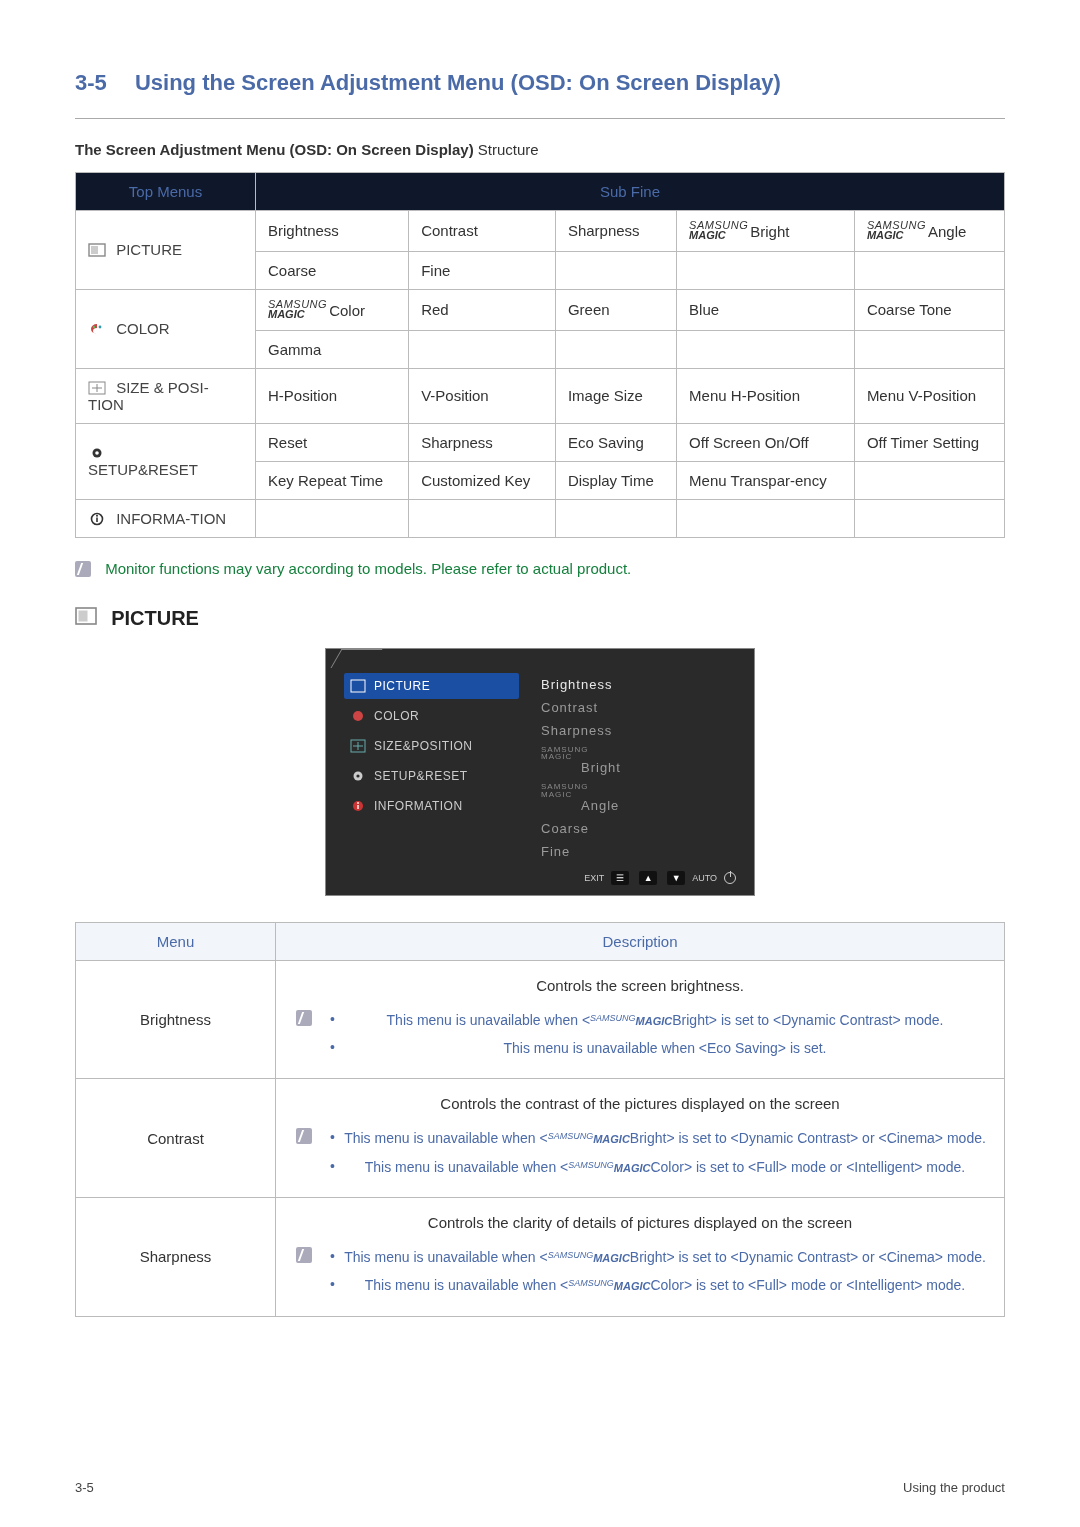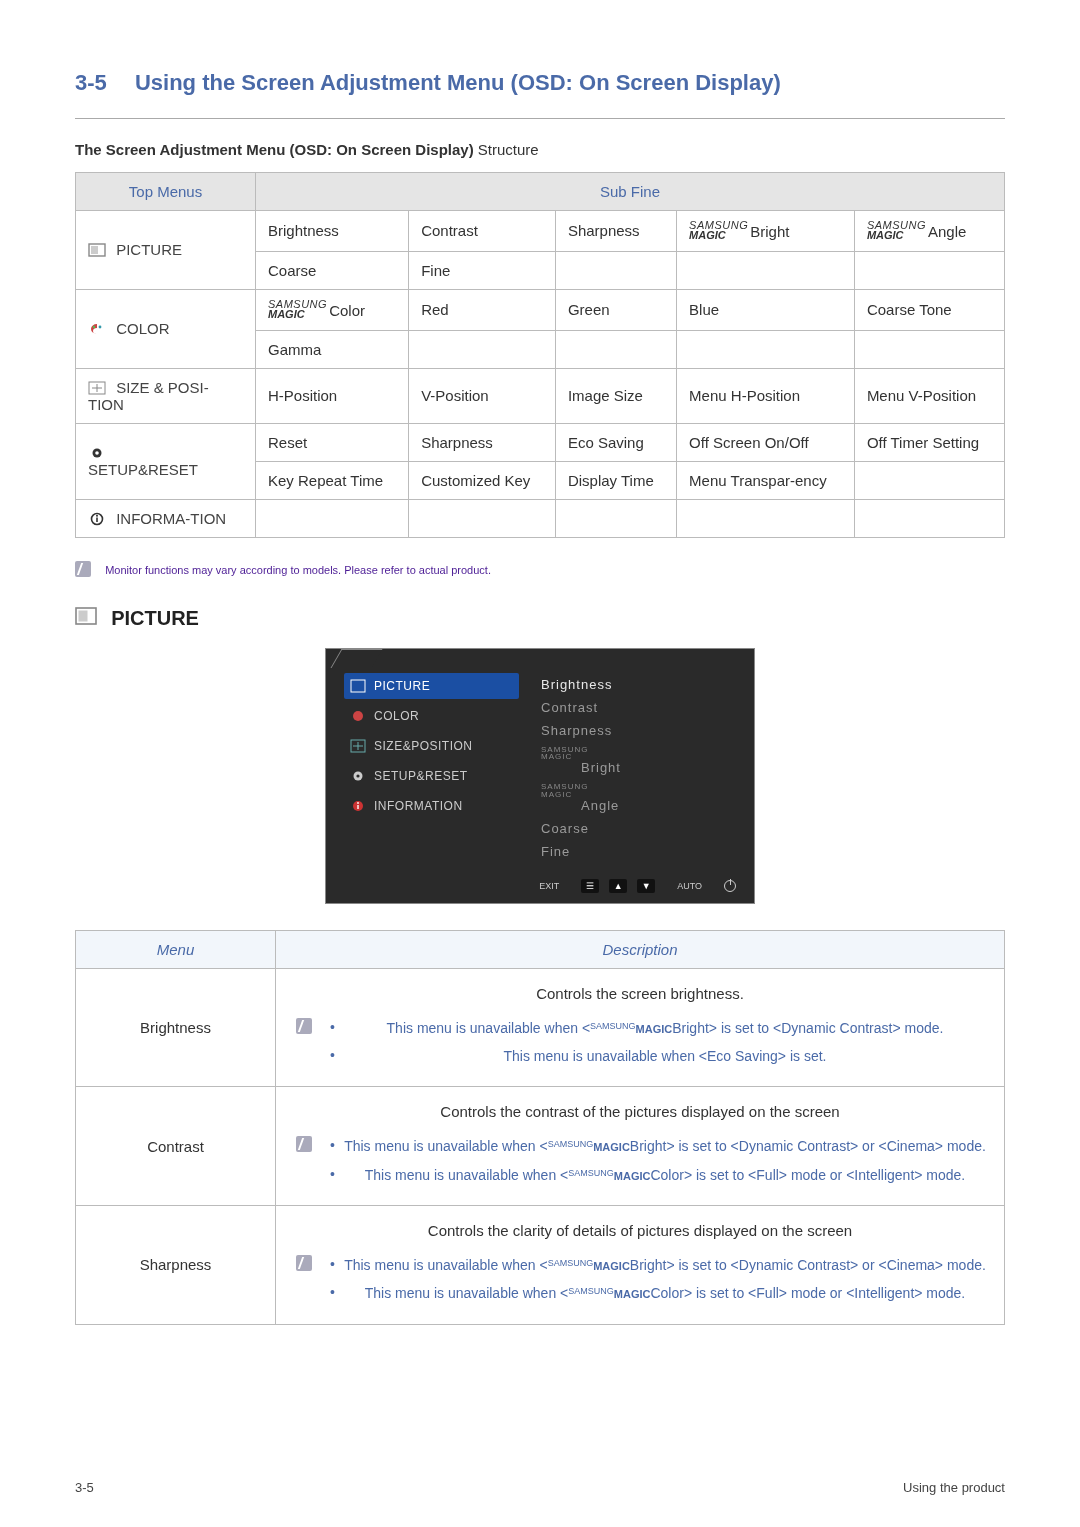--- a/index.html
+++ b/index.html
@@ -35,21 +35,21 @@
     margin-bottom: 22px;
   }
   table.osd-table th, table.osd-table td {
     border: 1px solid #bbb;
     padding: 10px 12px;
     font-size: 15px;
     text-align: left;
     vertical-align: middle;
   }
   table.osd-table th {
-    background: #e5e5e5;
+    background: #0f172a;
     color: #4a6aa8;
     font-weight: normal;
     text-align: center;
   }
   table.osd-table .top-menu-cell {
     color: #444;
     font-size: 15px;
     font-weight: 500;
   }
 
@@ -78,21 +78,21 @@
     display:inline-block; width:16px; height:16px;
     background:#aab; border-radius:2px;
     vertical-align:-3px; margin-right:10px;
     position:relative;
   }
   .note-icon::after{
     content:"";
     position:absolute; left:4px; top:2px; width:8px; height:12px;
     border-left:2px solid #fff; transform: skewX(-20deg);
   }
-  .note-text { color:#4c1d95; font-size:11px; }
+  .note-text { color:#15803d; font-size:15px; }
 
   .picture-heading-row{ margin:10px 0 18px 0; }
   .picture-heading {
     font-weight:bold; font-size:20px; color:#222;
     display:inline-block; vertical-align:middle;
   }
   .picture-heading-icon {
     display:inline-block; width:22px; height:18px; vertical-align:-2px; margin-right:10px;
   }
 
@@ -123,21 +123,21 @@
   .osd-left-item.active{
     background:#1b4fa3; color:#fff; border-radius:2px;
   }
   .osd-left-item .li-icon{ width:16px; height:14px; display:inline-block; }
   .osd-right-item{ padding:4px 2px; }
   .osd-right-item .tiny-magic{
     font-size:8px; display:block; line-height:0.9; color:#888;
   }
   .osd-right-item.bright{ color:#e8e8e8; }
   .osd-footer{
-    margin-top:16px; display:flex; justify-content:flex-end; align-items:center; gap:22px;
+    margin-top:8px; display:flex; justify-content:flex-end; align-items:center; gap:7px;
     color:#ccc; font-size:9px;
   }
   .osd-footer .fbtn{
     width:18px; height:14px; background:#111; display:flex; align-items:center; justify-content:center;
     border-radius:2px; color:#fff; font-size:9px;
   }
   .osd-footer .fbtn-group { display:flex; gap:10px; }
   .osd-footer .pwr{ width:12px;height:12px;border:1px solid #ccc;border-radius:50%; position:relative;}
   .osd-footer .pwr::after{content:"";position:absolute;left:5px;top:-2px;width:1px;height:6px;background:#ccc;}
 
@@ -148,21 +148,20 @@
     margin-top:4px;
   }
   table.desc-table th{
     background:#f2f6fb;
     color:#4a6aa8;
     font-weight:normal;
     border:1px solid #bbb;
     padding:10px;
     text-align:center;
     font-size:15px;
-    font-style:italic;
   }
   table.desc-table td{
     border:1px solid #bbb;
     padding:16px 18px;
     font-size:15px;
     vertical-align:top;
     text-align:center;
   }
   table.desc-table td.menu-name{
     text-align:center;
@@ -179,21 +178,21 @@
     content:"•"; position:absolute; left:0; top:3px; color:#4a6aa8;
   }
   .desc-block .li-note-icon{
     position:absolute; left:-34px; top:4px;
     width:16px; height:16px; background:#aab; border-radius:2px;
   }
   .desc-block .li-note-icon::after{
     content:""; position:absolute; left:4px; top:2px; width:8px; height:12px;
     border-left:2px solid #fff; transform:skewX(-20deg);
   }
-  .ml{ }
+  .ml{ font-style:italic; }
   .ml .s{ font-size:9px; display:inline-block; line-height:0.8; vertical-align:4px;}
   .ml .m{ font-weight:bold; font-size:11px;}
 
   .footer{
     position:absolute; left:75px; right:75px; bottom:32px;
     display:flex; justify-content:space-between;
     font-size:13px; color:#444;
   }
 </style>
 </head>

